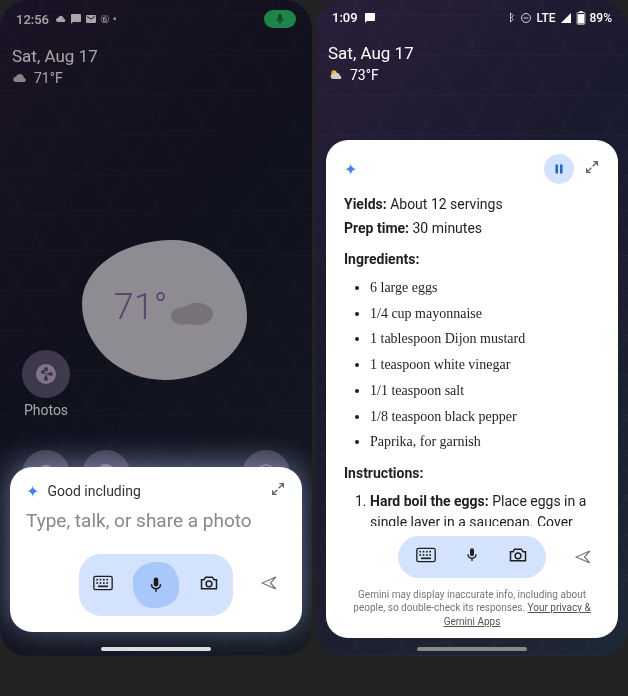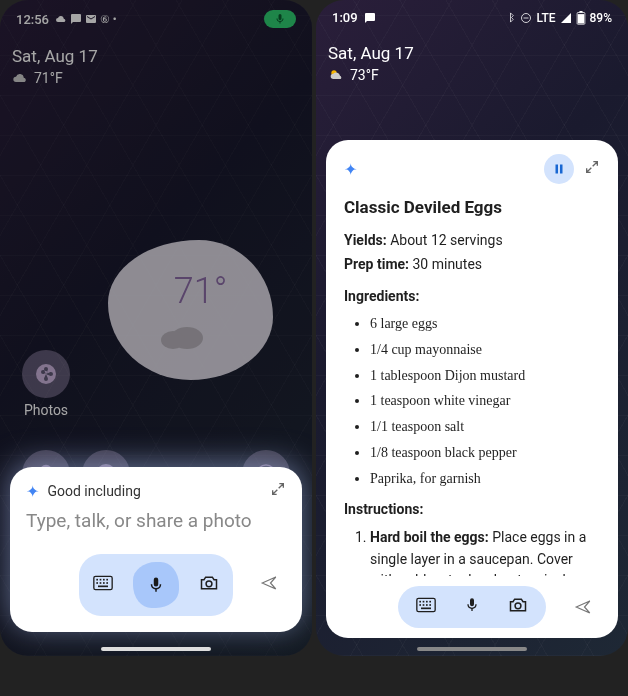--- a/index.html
+++ b/index.html
@@ -53,27 +53,27 @@
   .date-weather {
     position: relative;
     padding: 14px 12px 0;
     color: #fff;
   }
   .date-text { font-size: 17px; font-weight: 400; }
   .weather-row { display: flex; align-items: flex-start; gap: 6px; margin-top: 4px; font-size: 14px; }
   .weather-widget {
     position: absolute;
     top: 240px;
-    left: 108px;
+    left: 82px;
     width: 165px;
     height: 140px;
     background: rgba(245,240,250,0.88);
     border-radius: 55% 45% 50% 50% / 45% 55% 45% 55%;
     display: flex;
-    flex-direction: column;
+    flex-direction: row;
     align-items: center;
     justify-content: center;
     color: #5a4a6a;
   }
   .weather-temp { font-size: 36px; font-weight: 300; color: #8a6aa5; margin-left: 20px; margin-bottom: 6px; }
   .cloud-icon { margin-right: 20px; }
   .app-icon {
     position: absolute;
     width: 48px;
     height: 48px;
@@ -422,21 +422,20 @@
         </span>
         <span style="color:#666">
           <svg width="16" height="16" viewBox="0 0 24 24" fill="none" stroke="currentColor" stroke-width="2">
               <path d="M14 4h6v6M20 4l-7 7M10 20H4v-6M4 20l7-7"></path>
             </svg>
         </span>
       </div>
     </div>
 
     <div class="response-body">
-      <h3>Classic Deviled Eggs</h3>
       <div class="meta"><b>Yields:</b> <span>About 12 servings</span></div>
       <div class="meta"><b>Prep time:</b> <span>30 minutes</span></div>
       <div class="section-title">Ingredients:</div>
       <ul>
         <li>6 large eggs</li>
         <li>1/4 cup mayonnaise</li>
         <li>1 tablespoon Dijon mustard</li>
         <li>1 teaspoon white vinegar</li>
         <li>1/1 teaspoon salt</li>
         <li>1/8 teaspoon black pepper</li>
@@ -476,16 +475,19 @@
             </svg>
         </span>
       </div>
       <span class="send-btn" style="top:12px">
         <svg width="18" height="18" viewBox="0 0 24 24" fill="none" stroke="#777" stroke-width="1.6">
             <path d="M3 12l18-8-7 8 7 8z"></path>
           </svg>
       </span>
     </div>
 
+    <div class="disclaimer">
+      <span>Gemini may display inaccurate info, including about people, so double-check its responses.</span> <a href="#">Your privacy &amp; Gemini Apps</a>
+    </div>
   </div>
 
   <div class="nav-bar" style="background:#888"></div>
 </div>
 
 </body></html>

